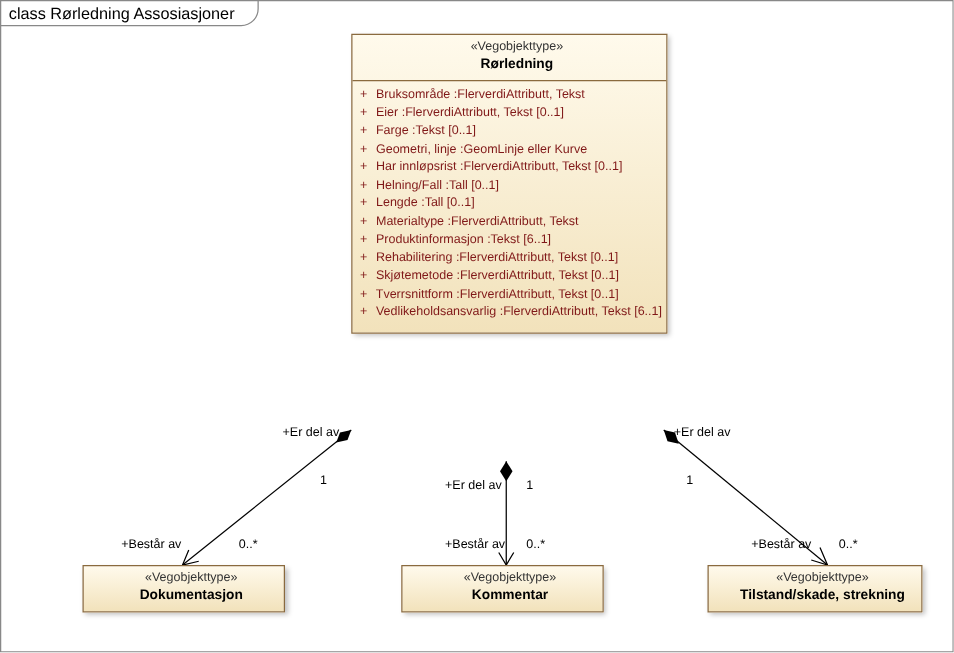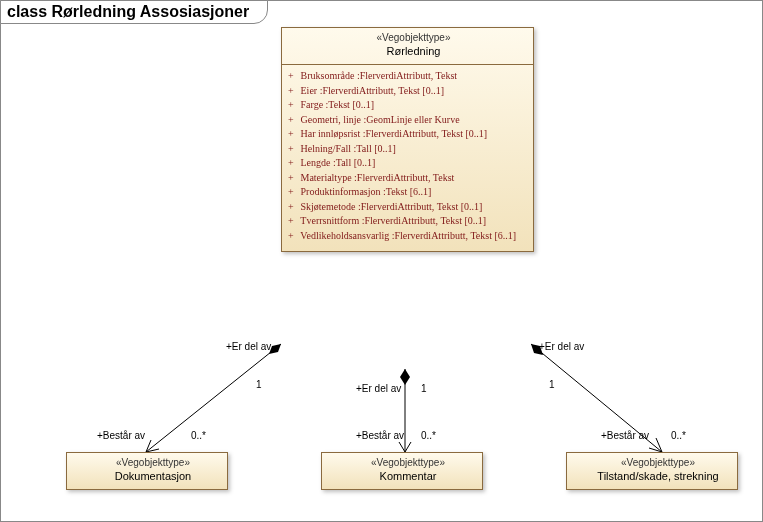--- a/index.html
+++ b/index.html
@@ -21,22 +21,22 @@
   }
   .frame-tab {
     position: absolute;
     left: -1px;
     top: -1px;
     border: 1px solid #888;
     border-top-right-radius: 0;
     border-bottom-right-radius: 14px;
     padding: 2px 18px 2px 6px;
     background: #fff;
-    font-weight: bold;
-    font-size: 16px;
+    font-weight: normal;
+    font-size: 13px;
   }
   svg.edges {
     position: absolute;
     left: 0;
     top: 0;
     width: 761px;
     height: 520px;
     pointer-events: none;
   }
   .box {
@@ -49,26 +49,25 @@
     text-align: center;
     padding: 4px 4px 6px 16px;
     border-bottom: 1px solid #8a6a3e;
     line-height: 1.25;
   }
   .stereo {
     font-size: 10px;
     color: #333;
   }
   .cname {
-    font-weight: normal;
+    font-weight: bold;
     font-size: 11px;
   }
   .attrs {
     padding: 4px 6px 8px 6px;
-    font-family: Liberation Serif, serif;
   }
   .attr {
     color: #801818;
     font-size: 10px;
     line-height: 1.45;
     white-space: nowrap;
   }
   .attr .sym {
     display: inline-block;
     width: 10px;
@@ -114,20 +113,21 @@
     <div class="attrs" id="attrs">
         <div class="attr"><span class="sym">+</span>  <span>Bruksområde  :FlerverdiAttributt, Tekst</span></div>
         <div class="attr"><span class="sym">+</span>  <span>Eier  :FlerverdiAttributt, Tekst [0..1]</span></div>
         <div class="attr"><span class="sym">+</span>  <span>Farge  :Tekst [0..1]</span></div>
         <div class="attr"><span class="sym">+</span>  <span>Geometri, linje  :GeomLinje eller Kurve</span></div>
         <div class="attr"><span class="sym">+</span>  <span>Har innløpsrist  :FlerverdiAttributt, Tekst [0..1]</span></div>
         <div class="attr"><span class="sym">+</span>  <span>Helning/Fall  :Tall [0..1]</span></div>
         <div class="attr"><span class="sym">+</span>  <span>Lengde  :Tall [0..1]</span></div>
         <div class="attr"><span class="sym">+</span>  <span>Materialtype  :FlerverdiAttributt, Tekst</span></div>
         <div class="attr"><span class="sym">+</span>  <span>Produktinformasjon  :Tekst [6..1]</span></div>
+        <div class="attr"><span class="sym">+</span>  <span>Rehabilitering  :FlerverdiAttributt, Tekst [0..1]</span></div>
         <div class="attr"><span class="sym">+</span>  <span>Skjøtemetode  :FlerverdiAttributt, Tekst [0..1]</span></div>
         <div class="attr"><span class="sym">+</span>  <span>Tverrsnittform  :FlerverdiAttributt, Tekst [0..1]</span></div>
         <div class="attr"><span class="sym">+</span>  <span>Vedlikeholdsansvarlig  :FlerverdiAttributt, Tekst [6..1]</span></div>
       </div>
   </div>
 
   <div class="box" style="left:65px; top:451px; width:160px;">
     <div class="box-hdr" style="border-bottom:none;">
       <div class="stereo">«Vegobjekttype»</div>
       <div class="cname">Dokumentasjon</div>

